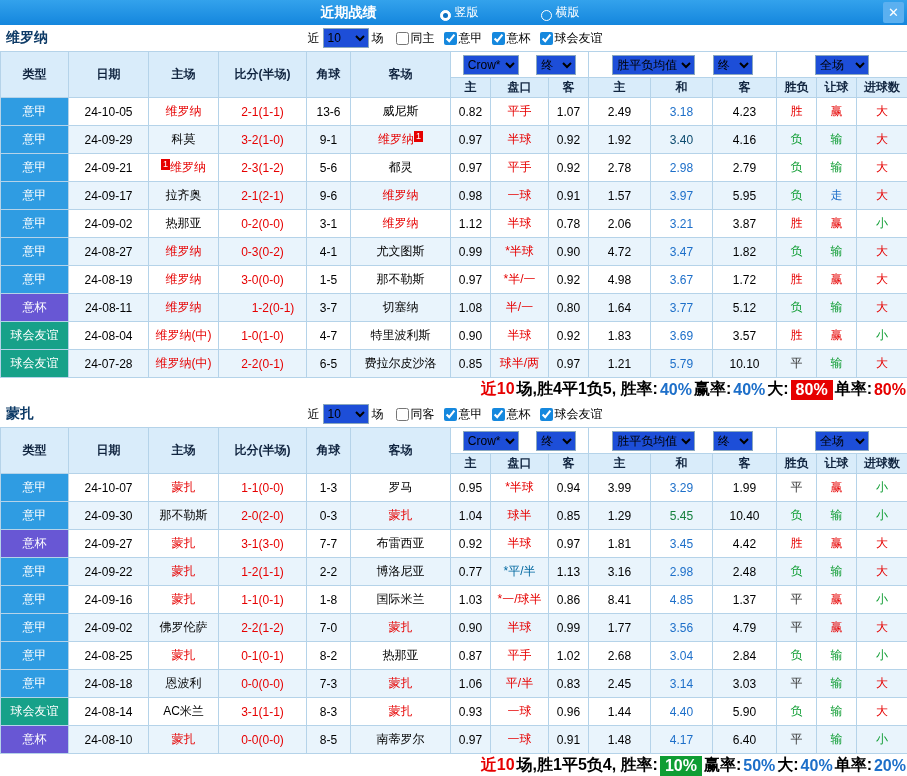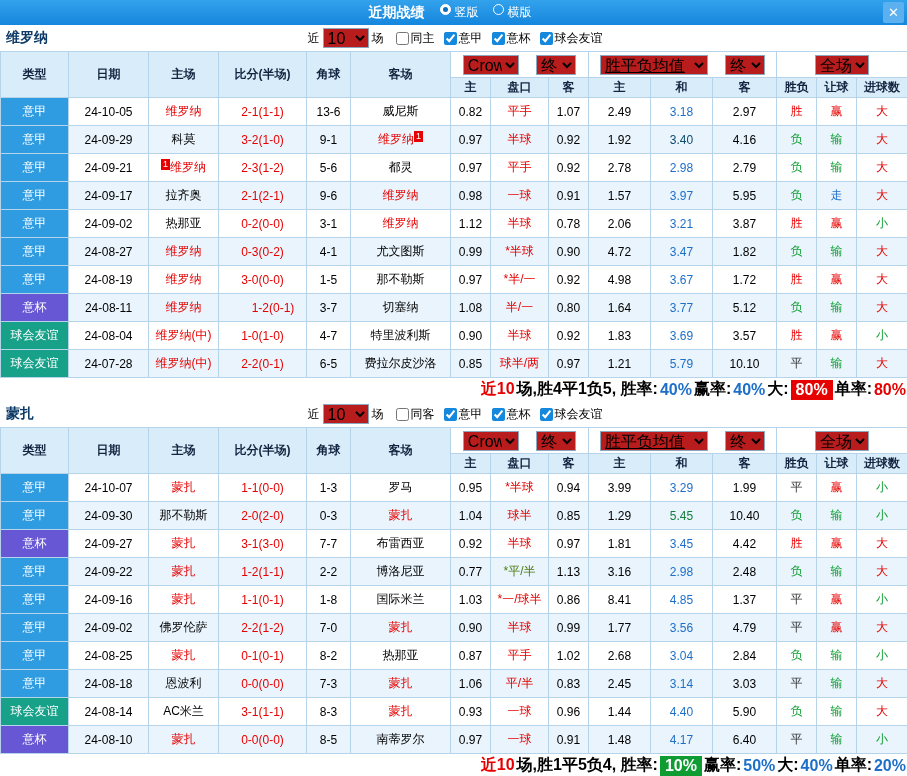--- a/index.html
+++ b/index.html
@@ -4,46 +4,46 @@
 <style>
   * { box-sizing: border-box; margin: 0; padding: 0; }
   html, body { width: 907px; height: 776px; }
   body {
     font-family: "Liberation Sans", "DejaVu Sans", sans-serif;
     font-size: 12px; background: #fff; color: #000; overflow: hidden;
   }
   .topbar {
     height: 25px; background: linear-gradient(#33a2ec, #1486dd);
     display: flex; align-items: center; justify-content: center;
-    position: relative; color: #fff;
+    position: relative; color: #fff; gap: 48px;
   }
   .topbar .title { font-weight: bold; font-size: 14px; margin-right: 8px; }
-  .radio-opt { display: inline-flex; align-items: flex-start; gap: 4px; margin: 0 7px; cursor: pointer; color:#fff; }
+  .radio-opt { display: inline-flex; align-items: flex-end; gap: 4px; margin: 0 7px; cursor: pointer; color:#fff; }
   .radio { width: 11px; height: 11px; border: 1px solid #fff; border-radius: 50%; display: inline-block; position: relative; }
   .radio.filled { background: #fff; }
   .radio.filled::after { content: ""; position: absolute; left: 2px; top: 2px; right: 2px; bottom: 2px; background: #0b6fc0; border-radius: 50%; }
   .close-btn {
     position: absolute; right: 3px; top: 2px; width: 21px; height: 21px;
     background: #5bb0f0; color: #fff; font-weight: bold; font-size: 13px;
     display: flex; align-items: center; justify-content: center; cursor: pointer; border-radius: 2px;
   }
   .section-bar { height: 26px; position: relative; display: flex; align-items: center; justify-content: center; }
   .team-name { position: absolute; left: 6px; font-size: 14px; font-weight: bold; color: #0d3a66; }
   .ctrl-label { margin: 0 3px; }
-  select { font-family: inherit; font-size: 16px; height: 20px; border: 1px solid #8aa8bf; background: #b91c1c; }
+  select { font-family: inherit; font-size: 12px; height: 20px; border: 1px solid #8aa8bf; background: #1d4ed8; }
   .count-select { width: 46px; }
   .chk { display: inline-flex; align-items: center; cursor: pointer; }
   .chk input { width: 13px; height: 13px; accent-color: #1588de; margin: 0 2px 0 9px; }
   table { border-collapse: collapse; table-layout: fixed; width: 907px; }
   th, td { border: 1px solid #b5d3e9; text-align: center; overflow: hidden; white-space: nowrap; }
   thead th { background: #d9ecfa; font-weight: bold; height: 20px; font-size: 12px; color: #10243f; }
   thead tr.selrow th.selcell { background: #fff; height: 26px; font-weight: normal; }
   .selcell select { margin: 0 7px; }
   .sel-company { width: 56px; } .sel-final { width: 40px; }
-  .sel-avg { width: 108px; text-decoration: underline; } .sel-scope { width: 54px; }
+  .sel-avg { width: 83px; } .sel-scope { width: 54px; }
   tbody td { height: 28px; font-size: 12px; }
   tbody tr:nth-child(even) { background: #e9f4fc; }
   td.type { color: #fff; }
   .badge {
     background: #e60000; color: #fff; font-size: 9px; line-height: 11px;
     display: inline-block; padding: 0 2px; position: relative; top: -4px;
   }
   .summary { height: 23px; display: flex; align-items: center; justify-content: flex-end; font-size: 16px; font-weight: bold; }
   .summary span { margin: 0 1px; }
   .summary .hl { color: #fff; padding: 1px 5px; }
@@ -145,21 +145,21 @@
           <td>24-10-05</td>
           <td><span style="color: rgb(230, 0, 0);">维罗纳</span></td>
           <td style="color: rgb(230, 0, 0);">2-1(1-1)</td>
           <td>13-6</td>
           <td><span>威尼斯</span></td>
           <td>0.82</td>
           <td style="color: rgb(230, 0, 0);">平手</td>
           <td>1.07</td>
           <td>2.49</td>
           <td style="color: rgb(29, 111, 201);">3.18</td>
-          <td>2.97</td>
+          <td>4.23</td>
           <td style="color: rgb(230, 0, 0);">胜</td>
           <td style="color: rgb(230, 0, 0);">赢</td>
           <td style="color: rgb(230, 0, 0);">大</td>
         </tr>
         <tr>
           <td class="type" style="color: rgb(255, 255, 255); background: rgb(47, 156, 226);">意甲</td>
           <td>24-09-29</td>
           <td><span>科莫</span></td>
           <td style="color: rgb(230, 0, 0);">3-2(1-0)</td>
           <td>9-1</td>
@@ -451,21 +451,21 @@
           <td style="color: rgb(230, 0, 0);">大</td>
         </tr>
         <tr>
           <td class="type" style="color: rgb(255, 255, 255); background: rgb(47, 156, 226);">意甲</td>
           <td>24-09-22</td>
           <td><span style="color: rgb(230, 0, 0);">蒙扎</span></td>
           <td style="color: rgb(230, 0, 0);">1-2(1-1)</td>
           <td>2-2</td>
           <td><span>博洛尼亚</span></td>
           <td>0.77</td>
-          <td style="color: #4d7c0f;">*平/半</td>
+          <td style="color: #0369a1;">*平/半</td>
           <td>1.13</td>
           <td>3.16</td>
           <td style="color: rgb(29, 111, 201);">2.98</td>
           <td>2.48</td>
           <td style="color: rgb(15, 157, 51);">负</td>
           <td style="color: rgb(15, 157, 51);">输</td>
           <td style="color: rgb(230, 0, 0);">大</td>
         </tr>
         <tr>
           <td class="type" style="color: rgb(255, 255, 255); background: rgb(47, 156, 226);">意甲</td>

